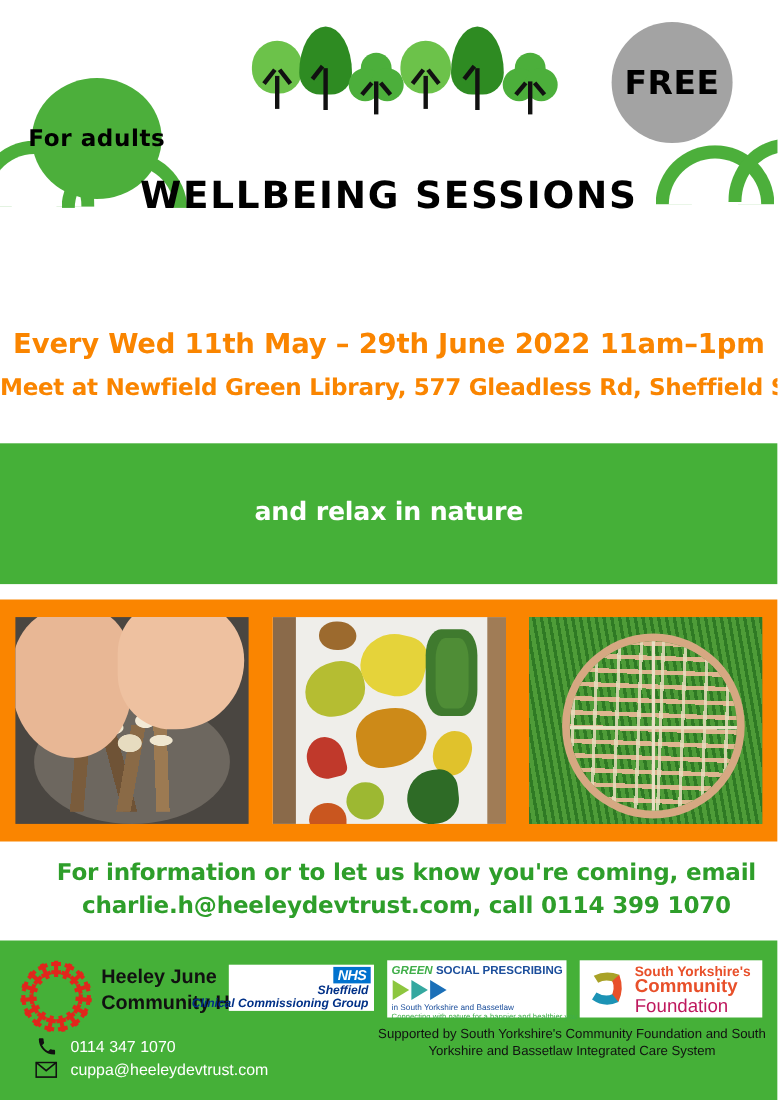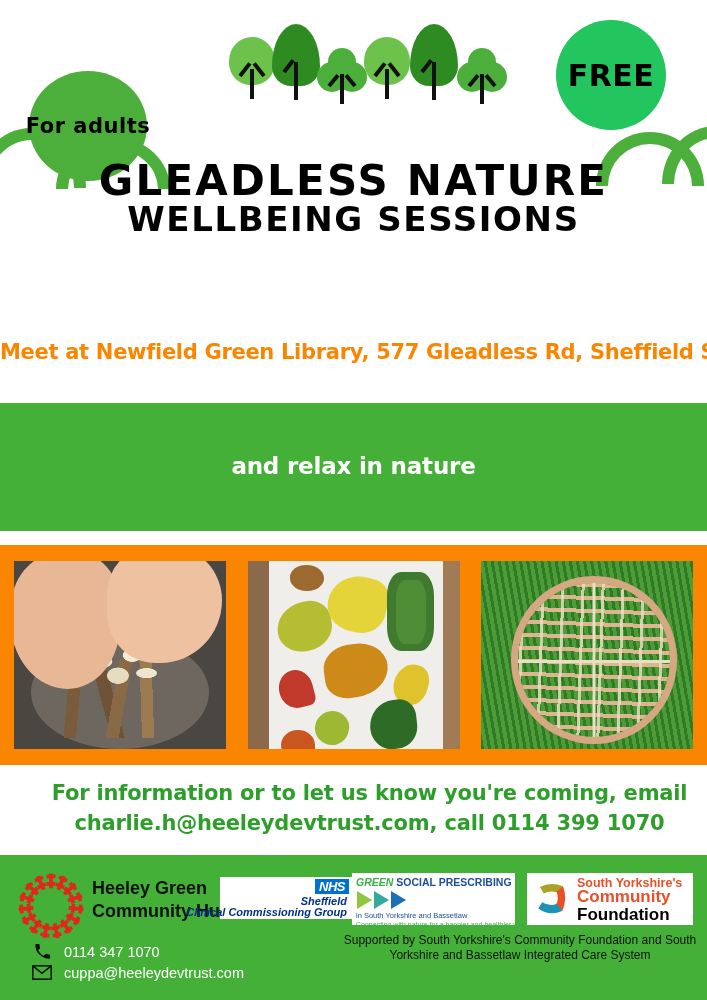--- a/index.html
+++ b/index.html
@@ -136,21 +136,21 @@
   .sunburst{position:absolute;left:0;top:0;width:74px;height:74px;}
   .hl-text{position:absolute;left:92px;top:22px;color:#111;font-size:18px;font-weight:bold;line-height:1.25;}
 
   .hl-contact{position:absolute;left:30px;top:86px;}
   .hl-row{display:flex;align-items:center;gap:10px;height:21px;}
   .hl-row .ic{width:24px;height:20px;display:flex;align-items:center;justify-content:center;}
   .hl-row .tx{color:#fff;font-size:14.5px;}
 
   .logo-box{position:absolute;background:#fff;box-sizing:border-box;}
 
-  .nhs-box{left:208px;top:22px;width:132px;height:42px;padding:2px 4px;margin-left:12px;}
+  .nhs-box{left:208px;top:22px;width:132px;height:42px;padding:2px 4px;}
   .nhs-badge{position:absolute;right:3px;top:2px;background:#0072CE;color:#fff;
     font-weight:bold;font-style:italic;font-size:13px;padding:0 4px;line-height:15px;letter-spacing:-.5px;}
   .nhs-l2{position:absolute;right:5px;top:18px;color:#003087;font-style:italic;font-weight:bold;font-size:11px;}
   .nhs-l3{position:absolute;right:5px;top:29px;color:#003087;font-style:italic;font-weight:bold;font-size:11px;white-space:nowrap;}
 
   .gsp-box{left:352px;top:18px;width:163px;height:52px;padding:3px 4px;}
   .gsp-t{font-size:10.5px;font-weight:bold;line-height:12px;white-space:nowrap;}
   .gsp-g{color:#3FAE49;font-style:italic;}
   .gsp-b{color:#1B4E9B;}
   .gsp-arrows{display:flex;gap:2px;margin:3px 0 2px 1px;}
@@ -158,21 +158,21 @@
   .a1{border-left:15px solid #8DC63F;}
   .a2{border-left:15px solid #35A8A0;}
   .a3{border-left:15px solid #1B6FB8;}
   .gsp-s1{color:#1B4E9B;font-size:7.5px;font-weight:normal;line-height:9px;white-space:nowrap;}
   .gsp-s2{color:#3FAE49;font-size:7px;line-height:9px;white-space:nowrap;}
 
   .sycf-box{left:527px;top:18px;width:166px;height:52px;padding:3px 4px;}
   .sycf-mark{position:absolute;left:4px;top:6px;width:40px;height:40px;}
   .sycf-t1{position:absolute;left:50px;top:3px;color:#E8502A;font-size:12.5px;font-weight:bold;white-space:nowrap;}
   .sycf-t2{position:absolute;left:50px;top:15px;color:#E8502A;font-size:17px;font-weight:bold;line-height:18px;white-space:nowrap;}
-  .sycf-t3{position:absolute;left:50px;top:33px;color:#000000;font-size:17px;font-weight:bold;line-height:18px;white-space:nowrap;}
+  .sycf-t3{position:absolute;left:50px;top:33px;color:#be185d;font-size:17px;font-weight:normal;line-height:18px;white-space:nowrap;}
 
   .supported{position:absolute;left:340px;top:78px;width:360px;text-align:center;
     color:#111;font-size:12px;line-height:15px;}
 </style>
 </head>
 <body>
 
 <div class="poster">
 
   <div class="deco">
@@ -224,30 +224,30 @@
     <div class="bush" style="left:-24px;top:128px;width:86px;height:48px;"></div>
     <div class="bush" style="left:56px;top:137px;width:90px;height:40px;"></div>
 
     <div class="bush" style="left:596px;top:132px;width:84px;height:42px;"></div>
     <div class="bush" style="left:662px;top:126px;width:84px;height:46px;"></div>
 
     <div class="bubble" style="left:29px;top:71px;width:118px;height:110px;background:#4CAF3B;">
       <span style="font-size:21px;">For adults</span>
     </div>
 
-    <div class="bubble" style="left:556px;top:20px;width:110px;height:110px;background:#22c55e;text-align:right;">
+    <div class="bubble" style="left:556px;top:20px;width:110px;height:110px;background:#a3a3a3;text-align:right;">
       <span style="font-size:30px;">FREE</span>
     </div>
   </div>
 
   <div class="title-block">
-    <div class="t-line t1">GLEADLESS NATURE</div>
     <div class="t-line t3">WELLBEING SESSIONS</div>
   </div>
 
+  <div class="when">Every Wed 11th May – 29th June 2022  11am–1pm</div>
   <div class="where">Meet at Newfield Green Library,  577 Gleadless Rd, Sheffield S2 2BT</div>
 
   <div class="banner">
     <div>and relax in nature</div>
   </div>
 
   <div class="strip">
     <div class="photo ph1">
       <div class="bowl"></div>
         <div class="sticks"></div>
@@ -306,21 +306,21 @@
           <use href="#ray" transform="rotate(216 50 50)"></use>
           <use href="#ray" transform="rotate(240 50 50)"></use>
           <use href="#ray" transform="rotate(264 50 50)"></use>
           <use href="#ray" transform="rotate(288 50 50)"></use>
           <use href="#ray" transform="rotate(312 50 50)"></use>
           <use href="#ray" transform="rotate(336 50 50)"></use>
         </g>
       </svg>
     </div>
     <div class="hl-text">
-      <div>Heeley Green</div>
+      <div>Heeley June</div>
       <div>Community Hub</div>
     </div>
 
     <div class="hl-contact">
       <div class="hl-row">
         <span class="ic">
           <svg width="17" height="17" viewBox="0 0 24 24">
               <path fill="#111" d="M6.6 10.8c1.6 3.1 4.1 5.6 7.2 7.2l2.4-2.4c.3-.3.8-.4 1.2-.2 1.3.4 2.7.7 4.1.7.7 0 1.2.5 1.2 1.2V21c0 .7-.5 1.2-1.2 1.2C10.6 22.2 1.8 13.4 1.8 2.5c0-.7.5-1.2 1.2-1.2h3.7c.7 0 1.2.5 1.2 1.2 0 1.4.2 2.8.7 4.1.1.4 0 .9-.3 1.2l-2.4 2.4z"></path>
             </svg>
         </span>

